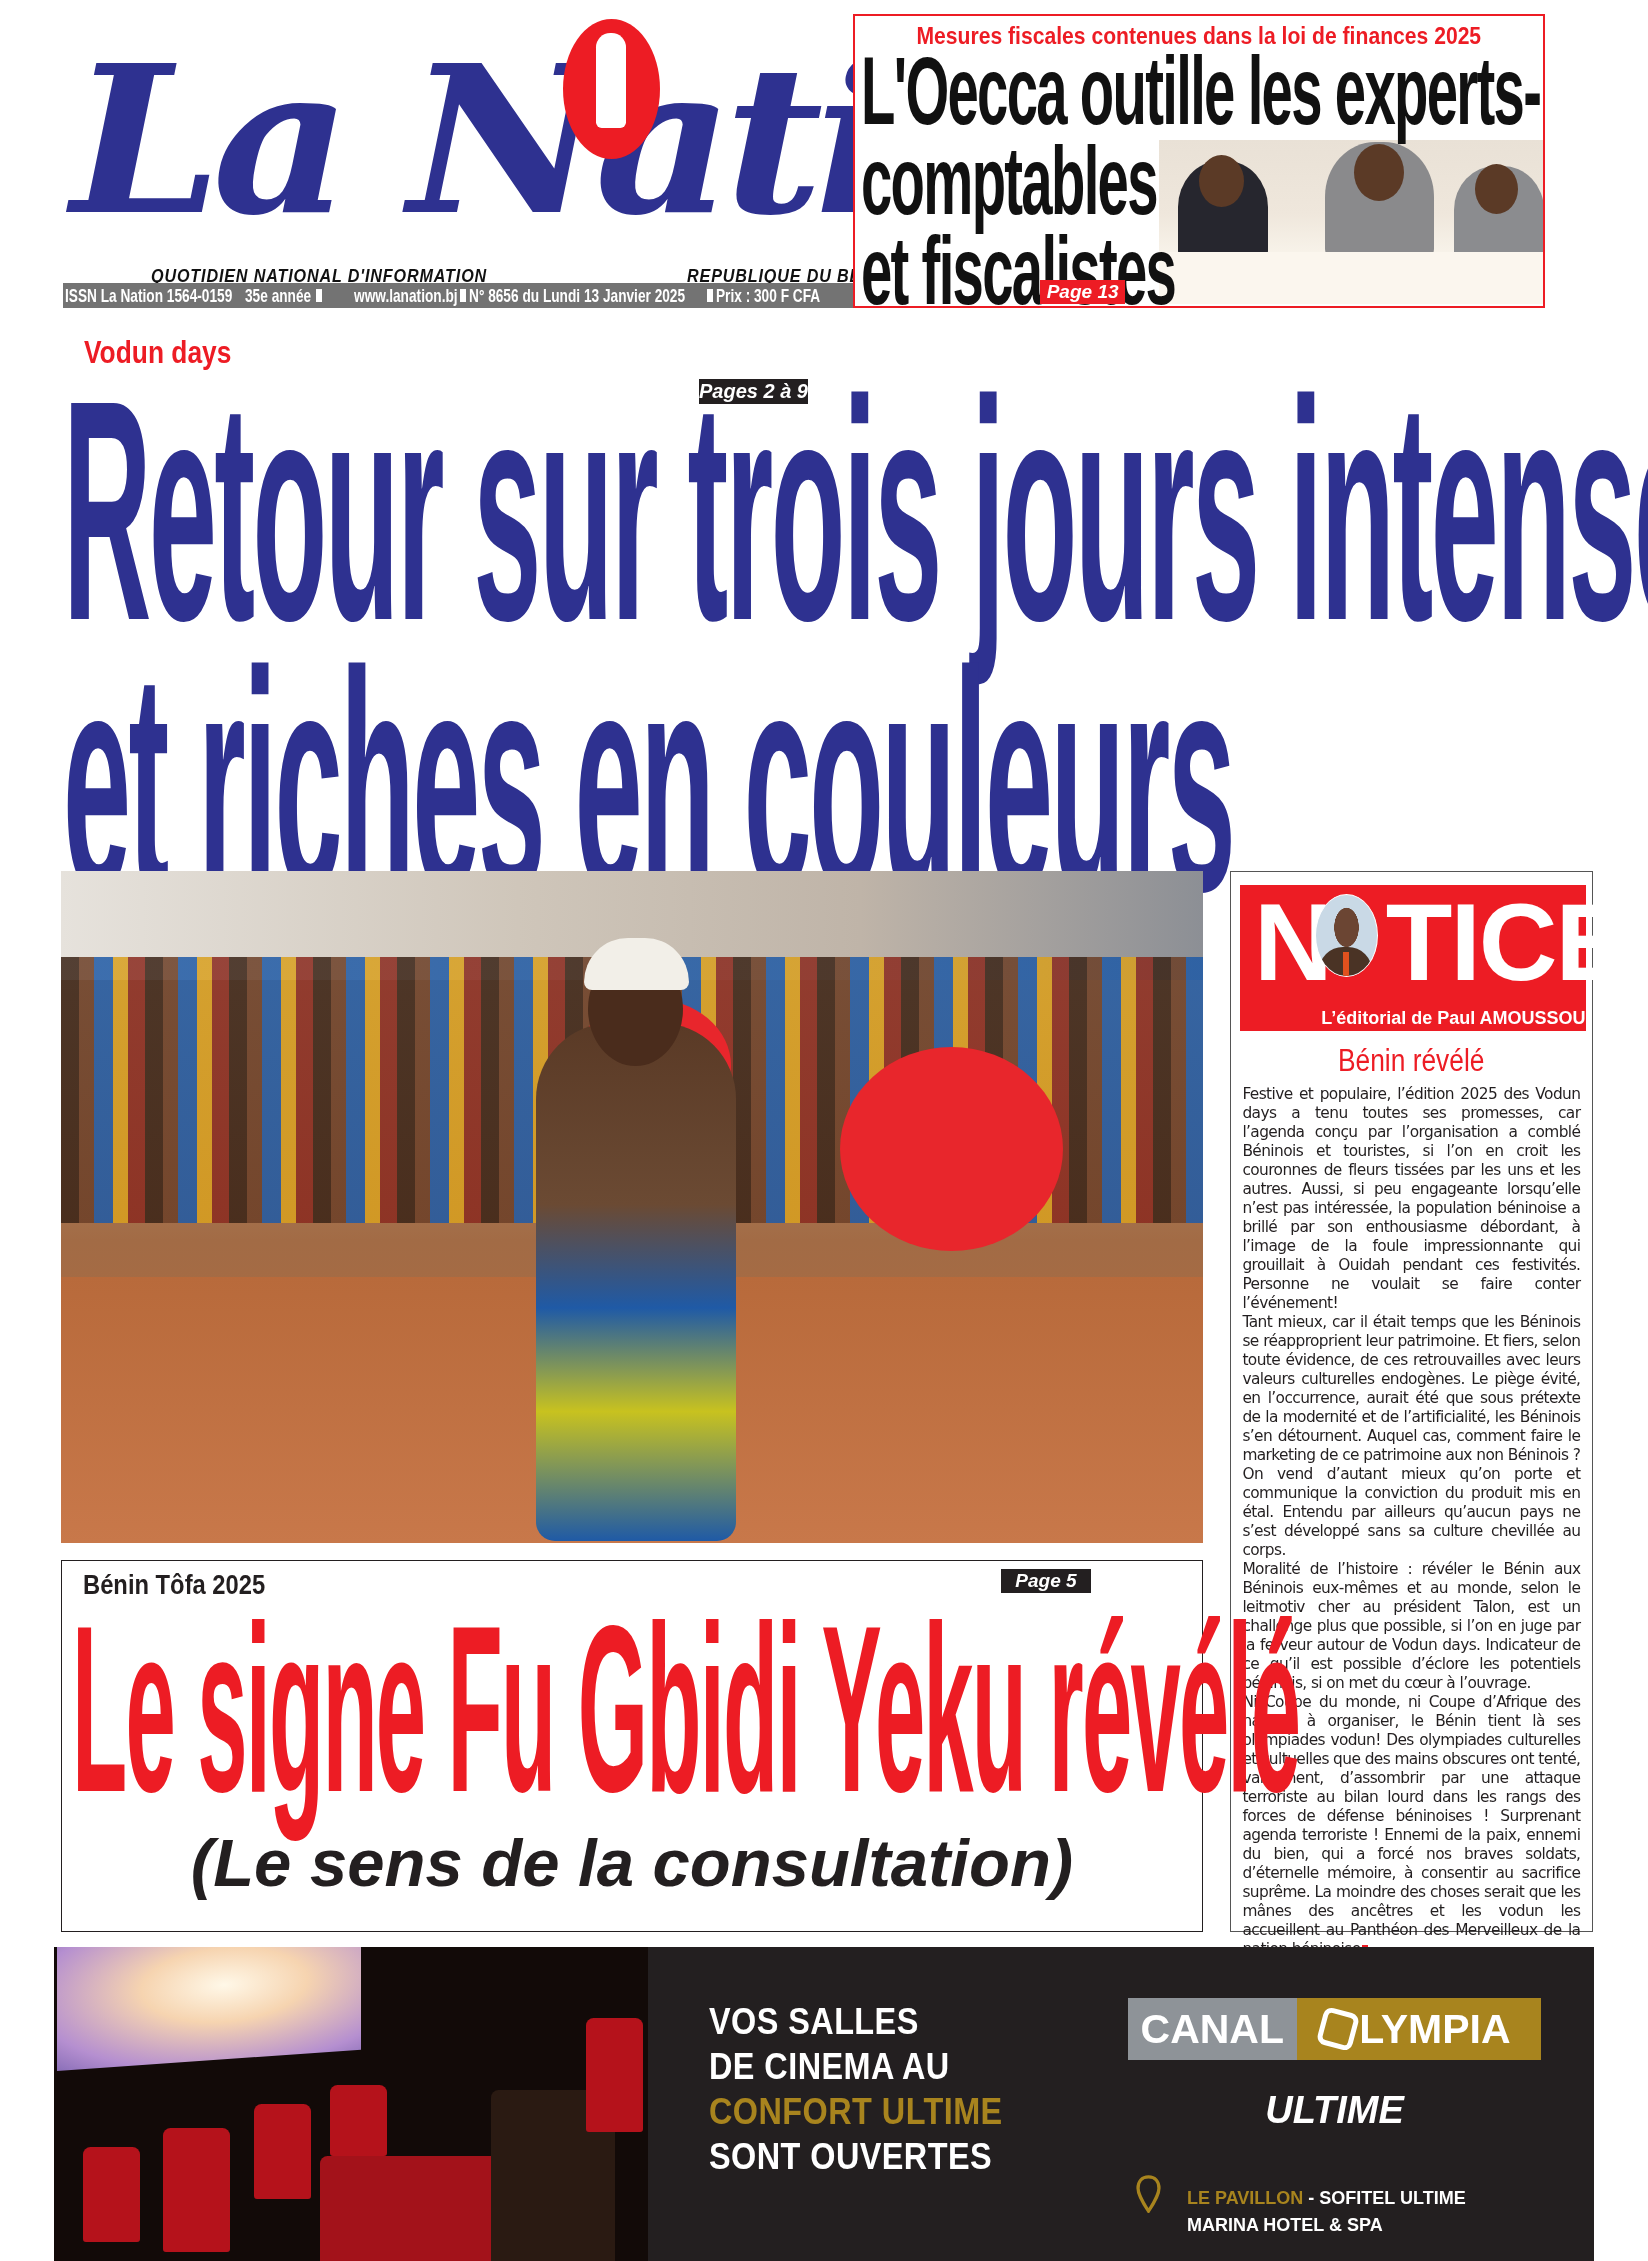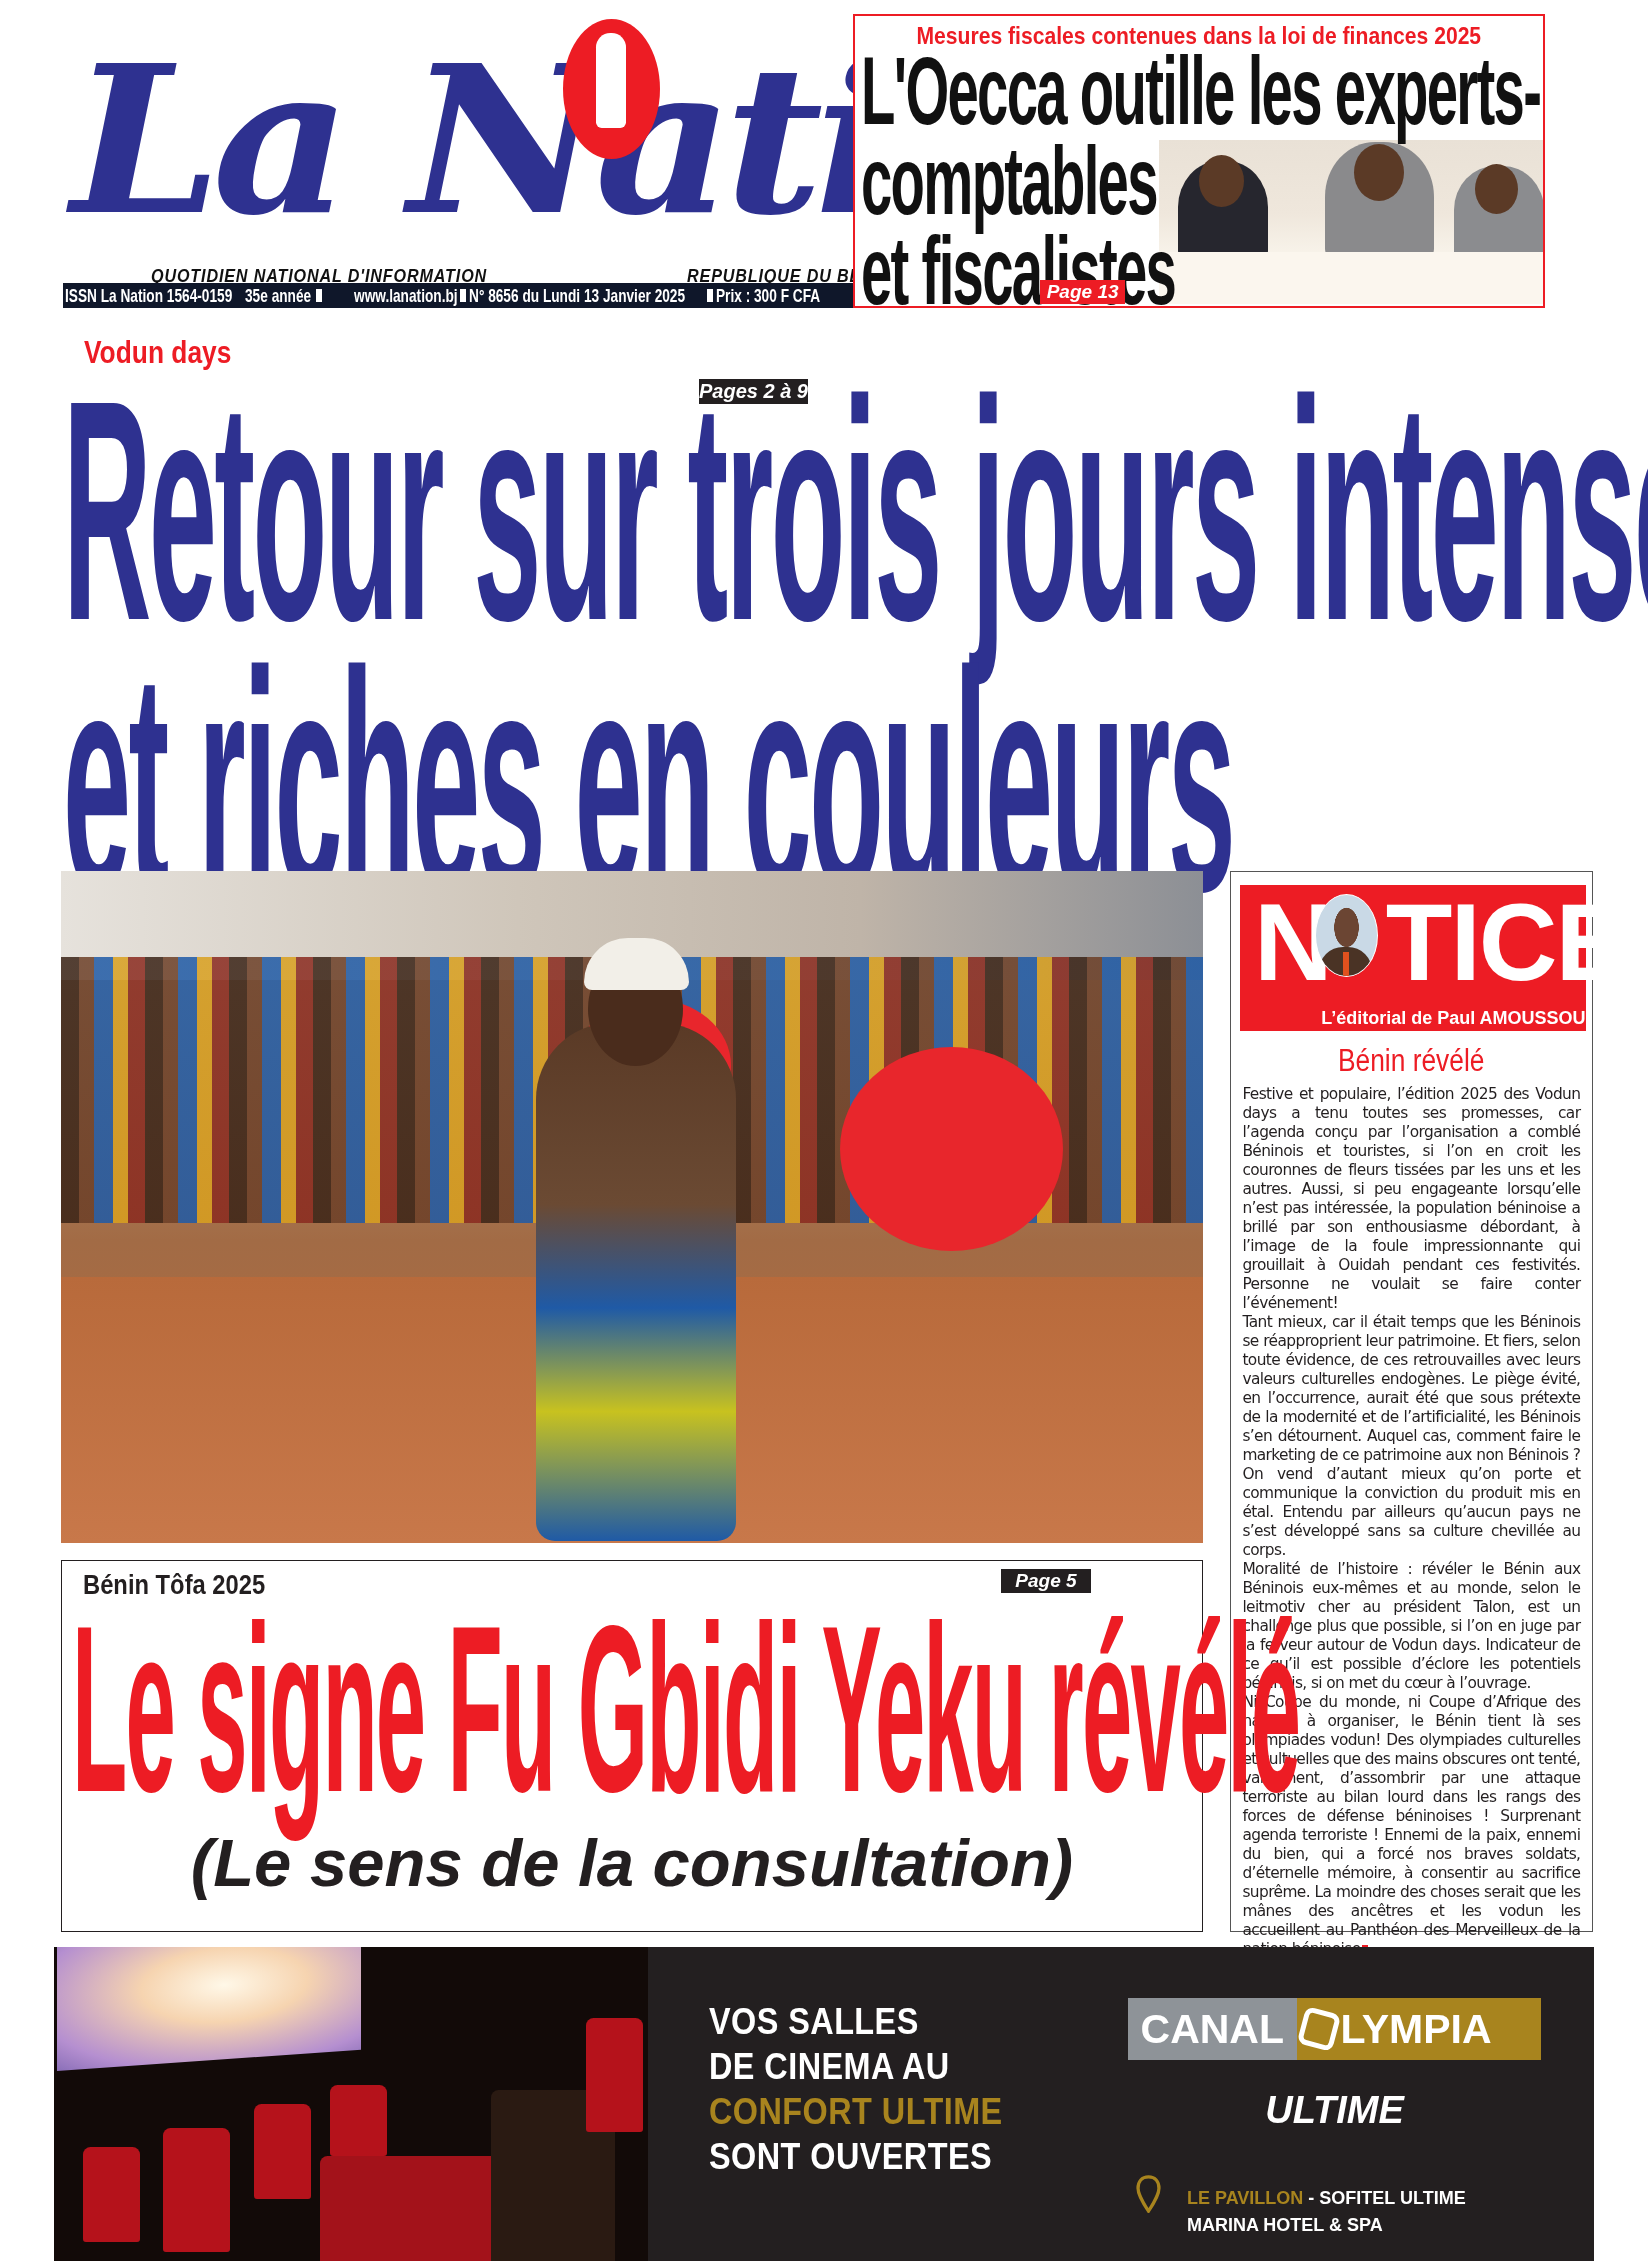--- a/index.html
+++ b/index.html
@@ -8,21 +8,21 @@
 
   
   .logo { left:71px; top:19px; width:741px; height:223px; }
   .logo-text { position:absolute; left:0; top:19px; font-family:"DejaVu Serif", serif; font-weight:bold; font-style:italic; color:#2e3190; font-size:204px; line-height:204px; letter-spacing:-8.6px; transform:scaleX(1.05); transform-origin:left top; white-space:nowrap; }
   .logo-oval { position:absolute; left:492px; top:0; width:97px; height:140px; border-radius:50%; background:#ed1c24; }
   .logo-oval .map { position:absolute; left:33px; top:14.3px; width:29.5px; height:95px; background:#fff; border-radius:14.3px 14.3px 5.7px 5.7px; }
   .tagline { position:absolute; top:246px; font-family:"Liberation Sans", sans-serif; font-weight:bold; font-style:italic; font-size:19px; color:#111; transform:scaleX(0.85); transform-origin:left top; white-space:nowrap; letter-spacing:1px; }
   .tag-left { left:80px; }
   .tag-right { left:616px; }
 
-  .red-strip { left:63px; top:283px; width:798px; height:25px; background:#0f172a; color:#fff; font-weight:bold; font-size:19px; line-height:25px; white-space:nowrap; display:flex; align-items:center; }
+  .red-strip { left:63px; top:283px; width:798px; height:25px; background:#737373; color:#fff; font-weight:bold; font-size:19px; line-height:25px; white-space:nowrap; display:flex; align-items:center; }
   .red-strip span { display:inline-block; transform:scaleX(0.72); transform-origin:left center; }
   .sq { display:inline-block; width:6.7px; height:13.3px; background:#fff; vertical-align:middle; margin:0 2.9px; }
 
   
   .teaser { left:853px; top:14.3px; width:692px; height:294px; border:2.4px solid #ed1c24; background:#fff; box-sizing:border-box; }
   .teaser-kicker { position:absolute; left:0; width:100%; top:5.7px; text-align:center; color:#ed1c24; font-weight:bold; font-size:24px; }
   .teaser-kicker span { display:inline-block; transform:scaleX(0.88); }
   .teaser-head { position:absolute; left:5.7px; top:30px; color:#111; font-weight:bold; font-size:97px; line-height:90px; letter-spacing:-2.9px; white-space:nowrap; }
   .teaser-head .l { display:block; transform:scaleX(0.58); transform-origin:left top; }
   .teaser-photo { position:absolute; left:304px; top:124px; width:384px; height:164px; background:linear-gradient(180deg,#e9e1d6 0%,#efe7dc 45%,#f8f3ea 70%,#fbf8f2 100%); overflow:hidden; }
@@ -76,21 +76,21 @@
   
   .ad { left:54px; top:1947px; width:1540px; height:315px; background:#231f20; overflow:hidden; }
   .ad-img { position:absolute; left:0; top:0; width:594px; height:315px; background:#120a08; overflow:hidden; }
   .screen { position:absolute; left:2.9px; top:0; width:304px; height:124px; background:radial-gradient(ellipse at 55% 40%,#fff8e8 0%,#f6d4b0 35%,#b58fd0 80%,#8a6fb8 100%); transform:skewY(-4deg); transform-origin:left top; }
   .seat { position:absolute; background:#b5121b; border-radius:7.6px 7.6px 2.9px 2.9px; }
   .ad-copy { position:absolute; left:655px; top:52px; color:#fff; font-weight:bold; font-size:36px; line-height:45px; letter-spacing:0.5px; }
   .ad-copy .line { display:block; transform:scaleX(0.9); transform-origin:left top; white-space:nowrap; }
   .ad-copy .gold { color:#a8841e; }
   .brand { position:absolute; left:1074px; top:51px; width:413px; height:62px; display:flex; }
   .brand .canal { width:169px; height:62px; background:#8e9398; color:#fff; font-weight:bold; font-size:41px; line-height:62px; text-align:center; }
-  .brand .olympia { width:245px; height:62px; background:#a8841e; color:#fff; font-weight:bold; font-size:41px; line-height:62px; display:flex; align-items:center; padding-left:4px; box-sizing:border-box; }
+  .brand .olympia { width:245px; height:62px; background:#a8841e; color:#fff; font-weight:bold; font-size:41px; line-height:62px; display:flex; align-items:center; padding-left:23px; box-sizing:border-box; }
   .hex { display:inline-block; width:36px; height:38px; border:5.7px solid #fff; box-sizing:border-box; border-radius:8.6px; transform:rotate(15deg); margin-right:3.8px; }
   .marina { position:absolute; left:1074px; top:142px; width:413px; text-align:center; color:#fff; font-weight:bold; font-style:italic; font-size:38px; }
   .pin { position:absolute; left:1081px; top:228px; width:27px; height:38px; }
   .addr { position:absolute; left:1133px; top:238px; color:#fff; font-weight:bold; font-size:18px; line-height:27px; white-space:nowrap; }
   .addr .gold { color:#a8841e; }
 </style>
 </head>
 <body>
 
 <div class="abs logo">

